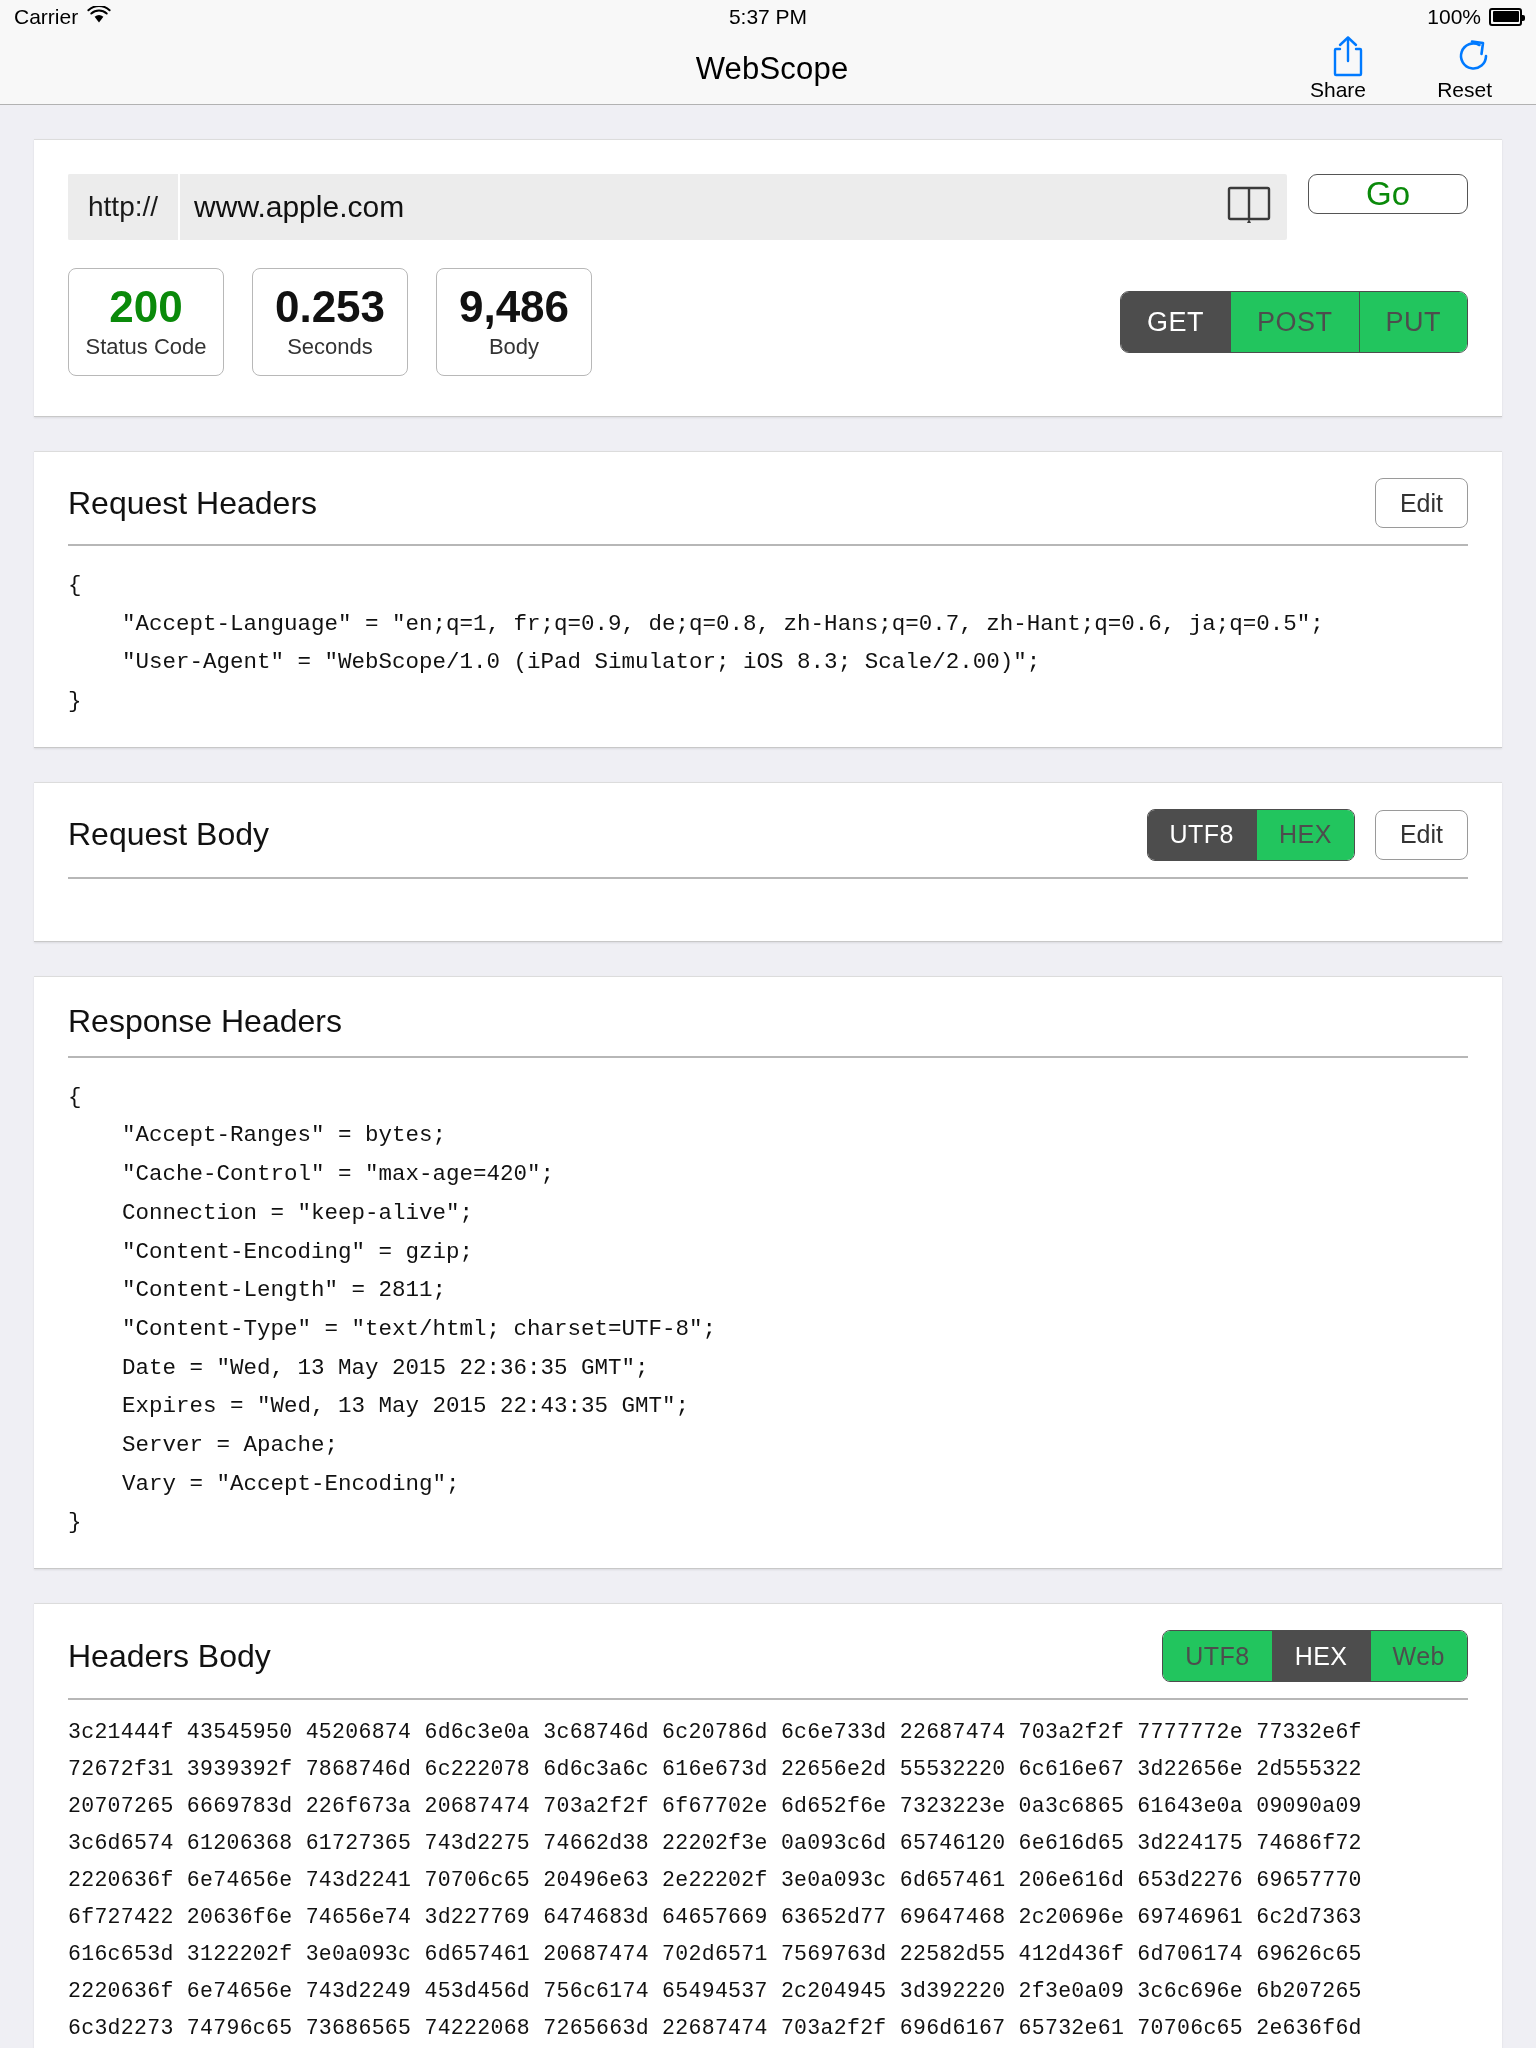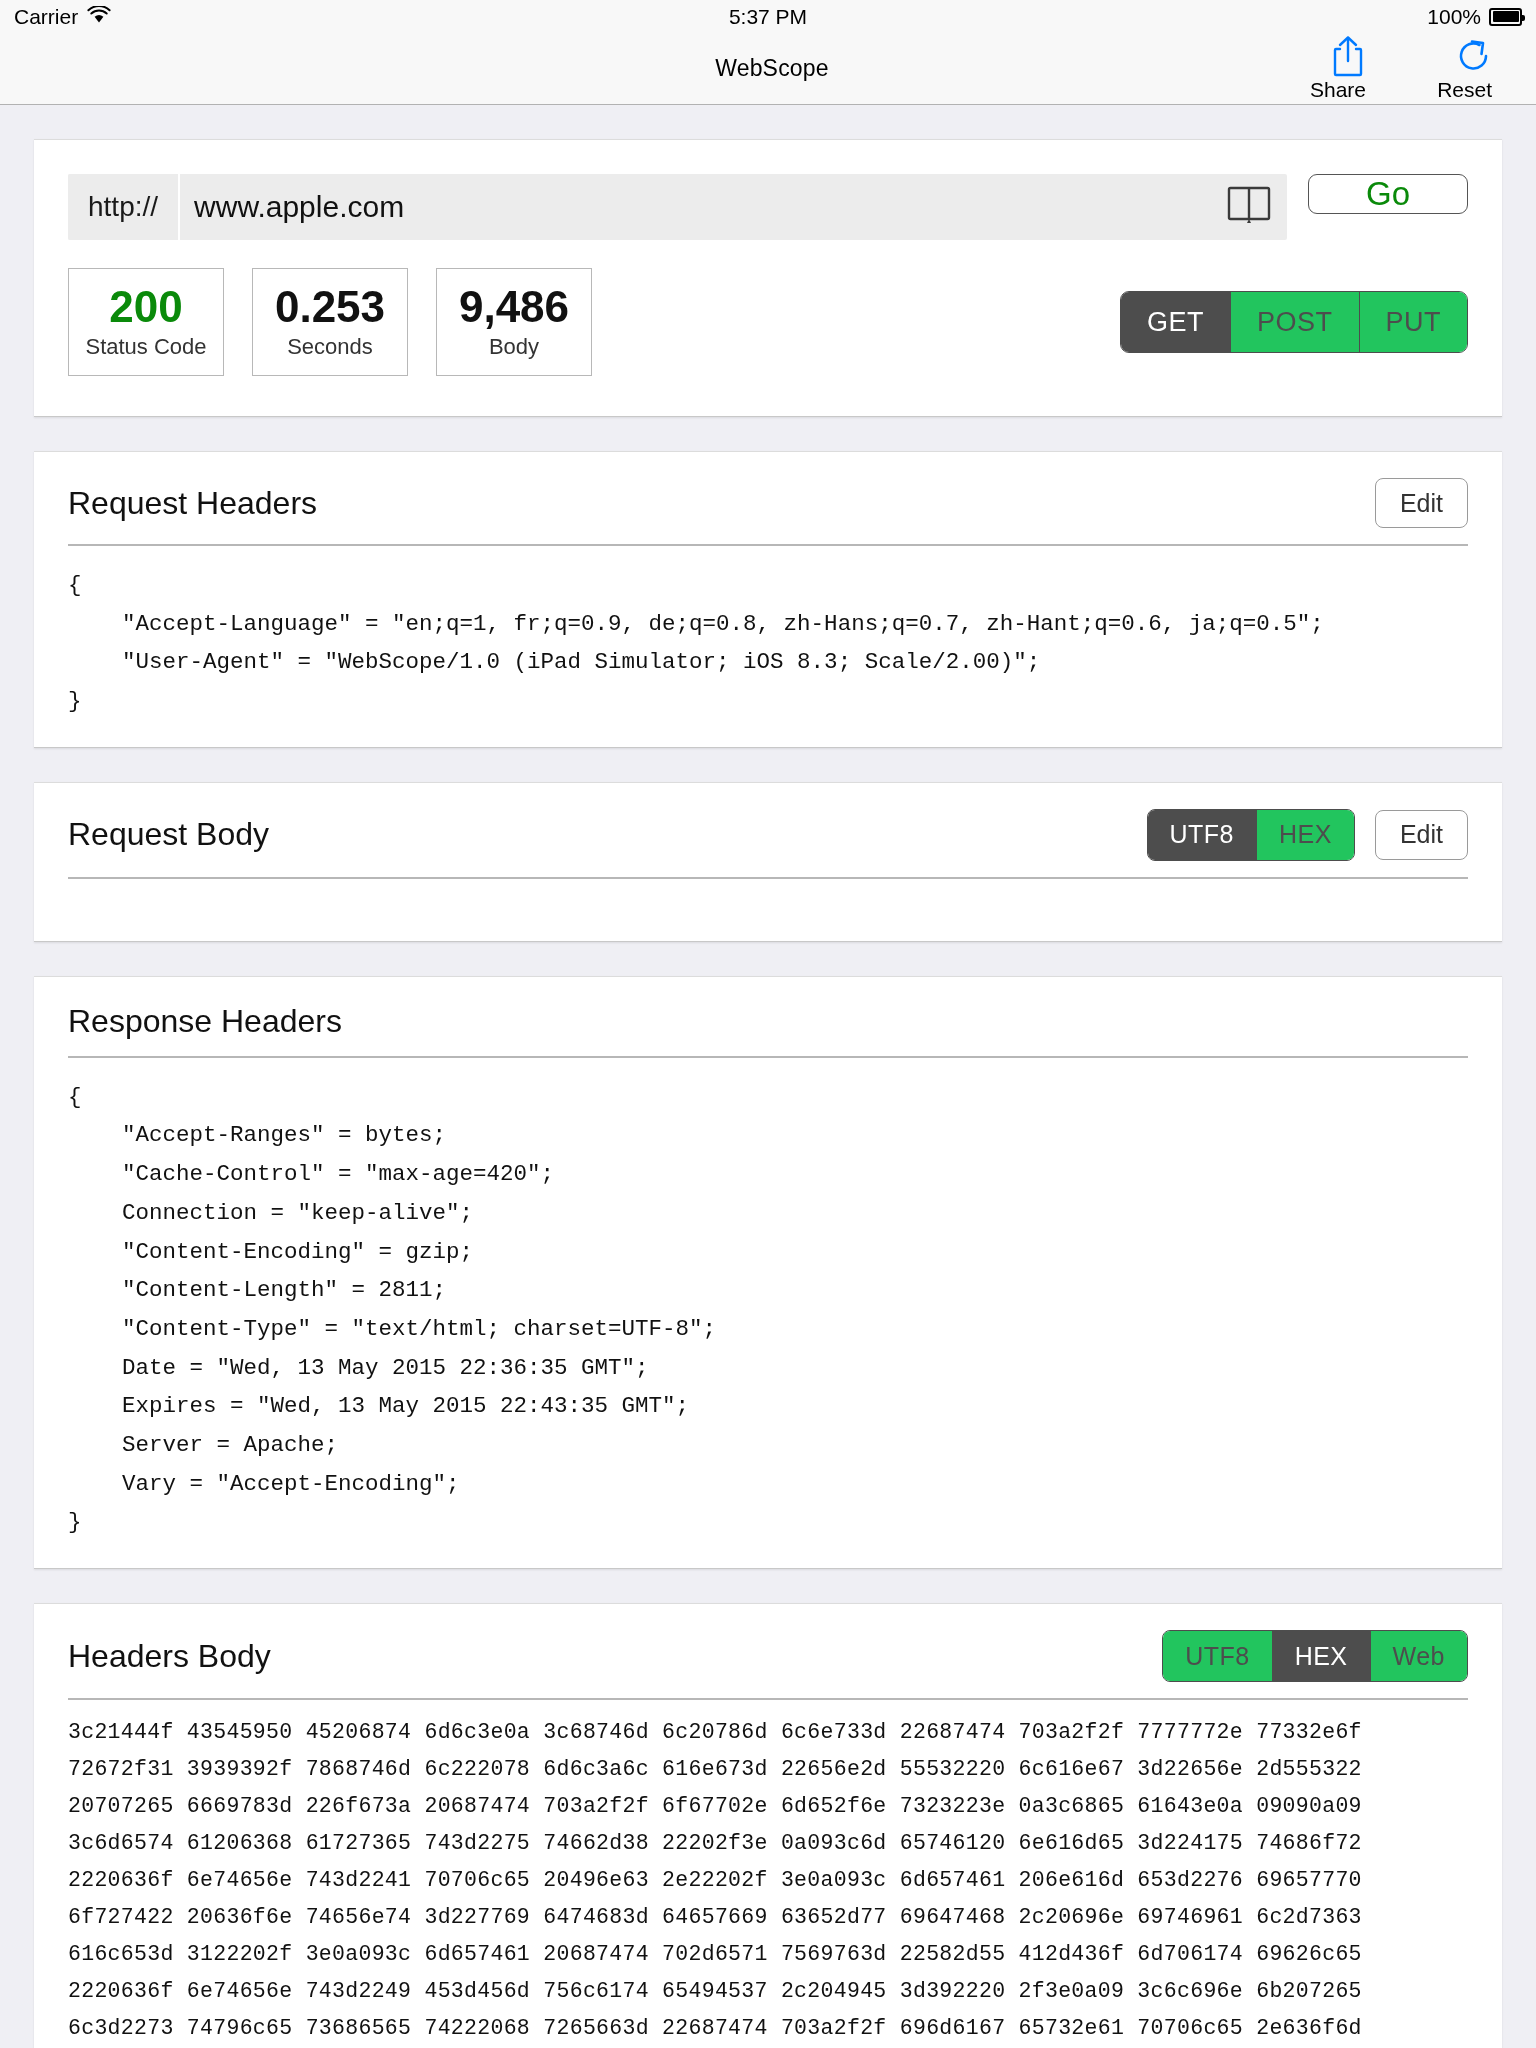--- a/index.html
+++ b/index.html
@@ -43,21 +43,21 @@
   .battery .fill { position: absolute; inset: 1.5px; background: #000; border-radius: 1px; }
 
   
   .nav-bar {
     height: 72px; background: #f8f8f8; position: relative;
     border-bottom: 1px solid #b2b2b2;
     display: flex; align-items: center;
   }
   .nav-title {
     position: absolute; left: 8px; right: 0; text-align: center;
-    font-size: 23px; color: #000; font-weight: 400; letter-spacing: 0.2px;
+    font-size: 31px; color: #000; font-weight: 400; letter-spacing: 0.2px;
   }
   .nav-actions {
     margin-left: auto; display: flex; gap: 52px; padding-right: 44px;
     position: relative; z-index: 2;
   }
   .nav-btn {
     display: flex; flex-direction: column; align-items: flex-end;
     color: #000000; cursor: pointer; width: 74px;
   }
   .nav-btn .label { font-size: 21px; margin-top: 1px; }
@@ -98,21 +98,21 @@
   .go-btn {
     width: 160px; border: 1.5px solid #555; border-radius: 9px;
     background: #fff; color: #0a8a0a; font-size: 33px;
     display: flex; align-items: center; justify-content: center;
     cursor: pointer;
   }
 
   
   .stats-row { display: flex; align-items: center; margin-top: 28px; }
   .stat-box {
-    border: 1.5px solid #b8b8b8; border-radius: 0; background: #fff;
+    border: 1.5px solid #b8b8b8; border-radius: 8px; background: #fff;
     width: 156px; height: 108px; margin-right: 28px;
     display: flex; flex-direction: column; align-items: center;
     justify-content: center;
   }
   .stat-value { font-size: 44px; font-weight: bold; line-height: 1.05; color: #111; }
   .stat-value.green { color: #0a8a0a; }
   .stat-label { font-size: 22px; color: #333; margin-top: 4px; }
 
   .seg {
     display: flex; border: 1.5px solid #4d4d4d; border-radius: 9px;

